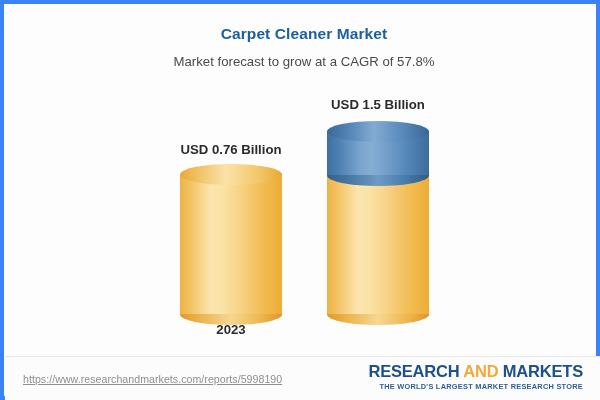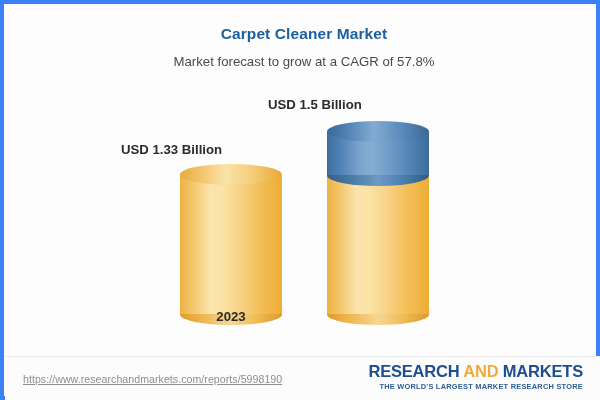--- a/index.html
+++ b/index.html
@@ -47,21 +47,21 @@
     width: 600px;
     height: 352px;
   }
   .bar-group {
     position: absolute;
     bottom: 0;
   }
   .value-label {
     position: absolute;
     width: 220px;
-    text-align: left;
+    text-align: center;
     font-size: 13.2px;
     font-weight: bold;
     color: #2b2b2b;
     white-space: nowrap;
   }
   .cat-label {
     position: absolute;
     width: 220px;
     text-align: center;
     font-size: 13.2px;
@@ -194,31 +194,31 @@
 
 <div id="figure">
 
   <div id="chart-title">Carpet Cleaner Market</div>
   <div id="chart-subtitle">Market forecast to grow at a CAGR of 57.8%</div>
 
   <div id="plot">
 
     <div class="bar-group" style="left:176px; width:102px; height:352px;">
 
-      <div class="value-label" style="left:-59px; top:138px;">USD 1.33 Billion</div>
+      <div class="value-label" style="left:-59px; top:138px;">USD 0.76 Billion</div>
 
       <div class="shadow" style="left:4px; top:300px; width:100px; height:16px;"></div>
 
       <div class="cyl" style="left:0; top:160px; width:102px; height:150px;">
         <div class="cyl-bottom gold-bottom" style="bottom:-10.5px;"></div>
         <div class="cyl-body gold-body" style="top:10.5px; height:139.5px;"></div>
         <div class="cyl-top gold-top" style="top:0;"></div>
       </div>
 
-      <div class="cat-label" style="left:-59px; top:305px;">2023</div>
+      <div class="cat-label" style="left:-59px; top:318px;">2023</div>
     </div>
 
     <div class="bar-group" style="left:323px; width:102px; height:352px;">
 
       <div class="value-label" style="left:-59px; top:93px;">USD 1.5 Billion</div>
 
       <div class="shadow" style="left:4px; top:300px; width:100px; height:16px;"></div>
 
       <div class="cyl" style="left:0; top:160px; width:102px; height:150px;">
         <div class="cyl-bottom gold-bottom" style="bottom:-10.5px;"></div>

